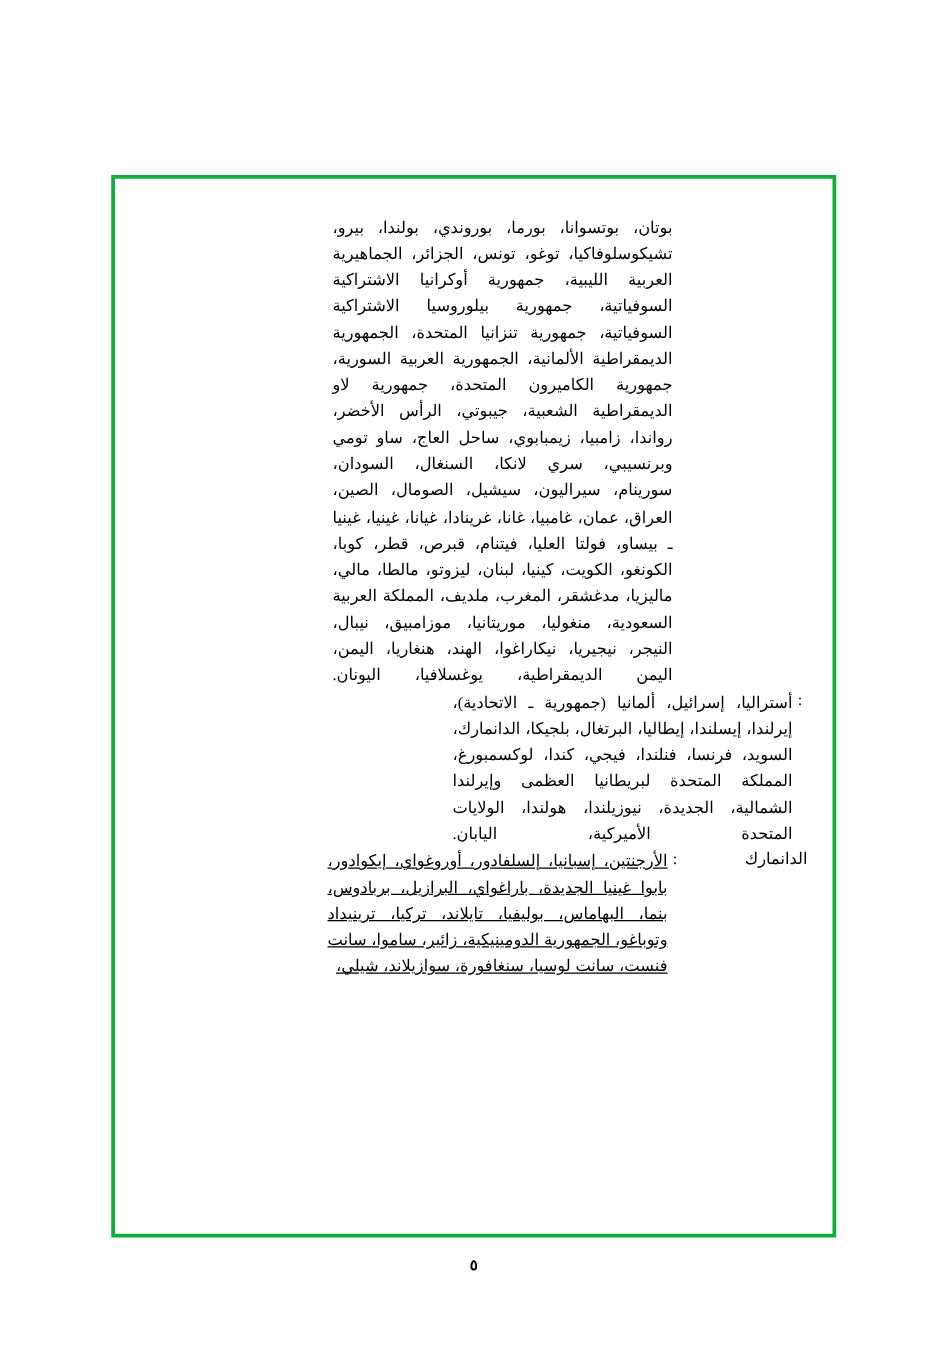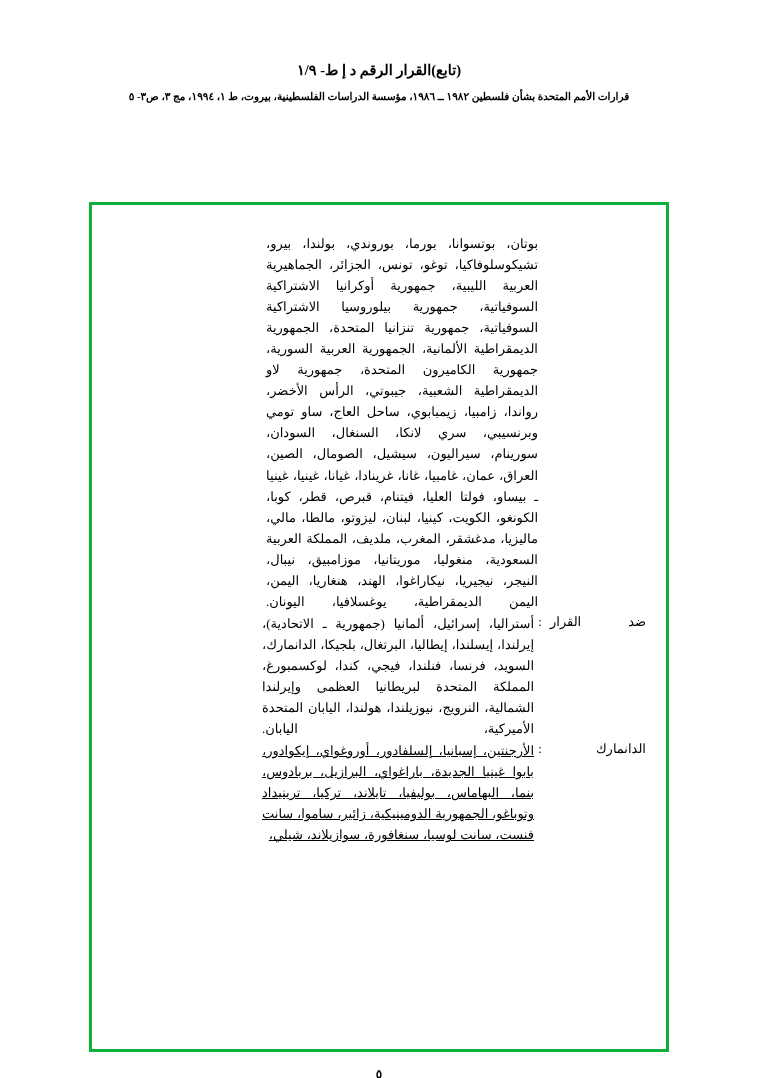--- a/index.html
+++ b/index.html
@@ -107,36 +107,31 @@
     text-align: center;
     font-size: 12px;
     font-weight: bold;
   }
 </style>
 </head>
 <body>
 
 <div class="page">
 
-  <div class="header">
-    <div class="header-title">(تابع)القرار الرقم د إ ط- ١/٩</div>
-    <div class="header-source">قرارات الأمم المتحدة بشأن فلسطين ١٩٨٢ ــ ١٩٨٦، مؤسسة الدراسات الفلسطينية، بيروت، ط ١، ١٩٩٤، مج ٣، ص٣- ٥</div>
-  </div>
 
   <div class="frame">
     <div class="content">
 
       <div class="block first-block">
         <div class="block-body">بوتان، بوتسوانا، بورما، بوروندي، بولندا، بيرو، تشيكوسلوفاكيا، توغو، تونس، الجزائر، الجماهيرية العربية الليبية، جمهورية أوكرانيا الاشتراكية السوفياتية، جمهورية بيلوروسيا الاشتراكية السوفياتية، جمهورية تنزانيا المتحدة، الجمهورية الديمقراطية الألمانية، الجمهورية العربية السورية، جمهورية الكاميرون المتحدة، جمهورية لاو الديمقراطية الشعبية، جيبوتي، الرأس الأخضر، رواندا، زامبيا، زيمبابوي، ساحل العاج، ساو تومي وبرنسيبي، سري لانكا، السنغال، السودان، سورينام، سيراليون، سيشيل، الصومال، الصين، العراق، عمان، غامبيا، غانا، غرينادا، غيانا، غينيا، غينيا ـ بيساو، فولتا العليا، فيتنام، قبرص، قطر، كوبا، الكونغو، الكويت، كينيا، لبنان، ليزوتو، مالطا، مالي، ماليزيا، مدغشقر، المغرب، ملديف، المملكة العربية السعودية، منغوليا، موريتانيا، موزامبيق، نيبال، النيجر، نيجيريا، نيكاراغوا، الهند، هنغاريا، اليمن، اليمن الديمقراطية، يوغسلافيا، اليونان.</div>
       </div>
 
       <div class="block">
-        <div class="block-label">ضد القرار</div>
         <div class="block-colon">:</div>
-        <div class="block-body">أستراليا، إسرائيل، ألمانيا (جمهورية ـ الاتحادية)، إيرلندا، إيسلندا، إيطاليا، البرتغال، بلجيكا، الدانمارك، السويد، فرنسا، فنلندا، فيجي، كندا، لوكسمبورغ، المملكة المتحدة لبريطانيا العظمى وإيرلندا الشمالية، النرويج، نيوزيلندا، هولندا، اليابان المتحدة الأميركية، اليابان.</div>
+        <div class="block-body">أستراليا، إسرائيل، ألمانيا (جمهورية ـ الاتحادية)، إيرلندا، إيسلندا، إيطاليا، البرتغال، بلجيكا، الدانمارك، السويد، فرنسا، فنلندا، فيجي، كندا، لوكسمبورغ، المملكة المتحدة لبريطانيا العظمى وإيرلندا الشمالية، الجديدة، نيوزيلندا، هولندا، الولايات المتحدة الأميركية، اليابان.</div>
       </div>
 
       <div class="block">
         <div class="block-label">الدانمارك</div>
         <div class="block-colon">:</div>
         <div class="block-body last-natural">الأرجنتين، إسبانيا، إلسلفادور، أوروغواي، إيكوادور، بابوا غينيا الجديدة، باراغواي، البرازيل، بربادوس، بنما، البهاماس، بوليفيا، تايلاند، تركيا، ترينيداد وتوباغو، الجمهورية الدومينيكية، زائير، ساموا، سانت فنست، سانت لوسيا، سنغافورة، سوازيلاند، شيلي،</div>
       </div>
 
     </div>
   </div>

